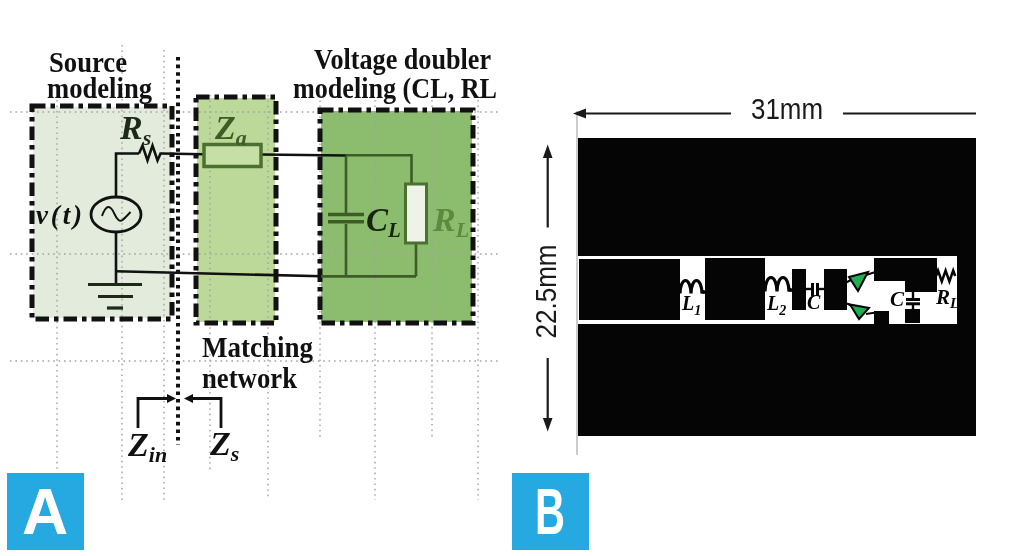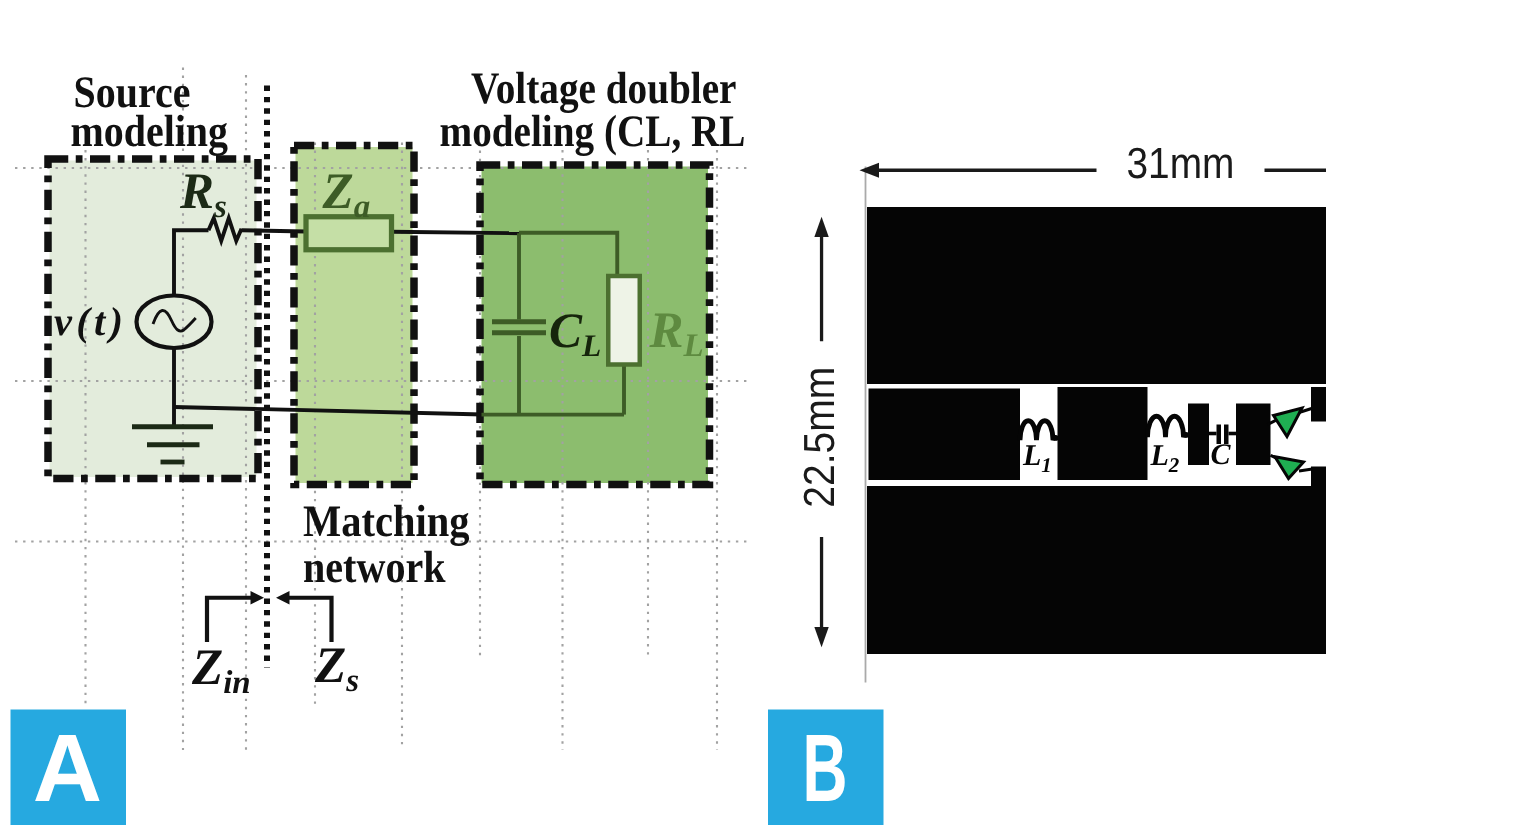--- a/index.html
+++ b/index.html
@@ -1,16 +1,16 @@
 <!DOCTYPE html>
 <html><head>
 <meta charset="utf-8">
 <style>
   html,body{margin:0;padding:0;background:#ffffff;}
-  #page{position:relative;width:884px;height:556px;background:#ffffff;overflow:hidden;
+  #page{position:relative;width:976px;height:556px;background:#ffffff;overflow:hidden;
         font-family:"Liberation Sans",sans-serif;}
   svg{position:absolute;left:0;top:0;}
   .ser{font-family:"Liberation Serif",serif;font-weight:bold;}
 </style>
 </head>
 <body>
 <div id="page">
 <svg width="1024" height="556" viewBox="0 0 1024 556">
 
   <rect x="33" y="107" width="138" height="211" fill="#e3ecdc"></rect>

